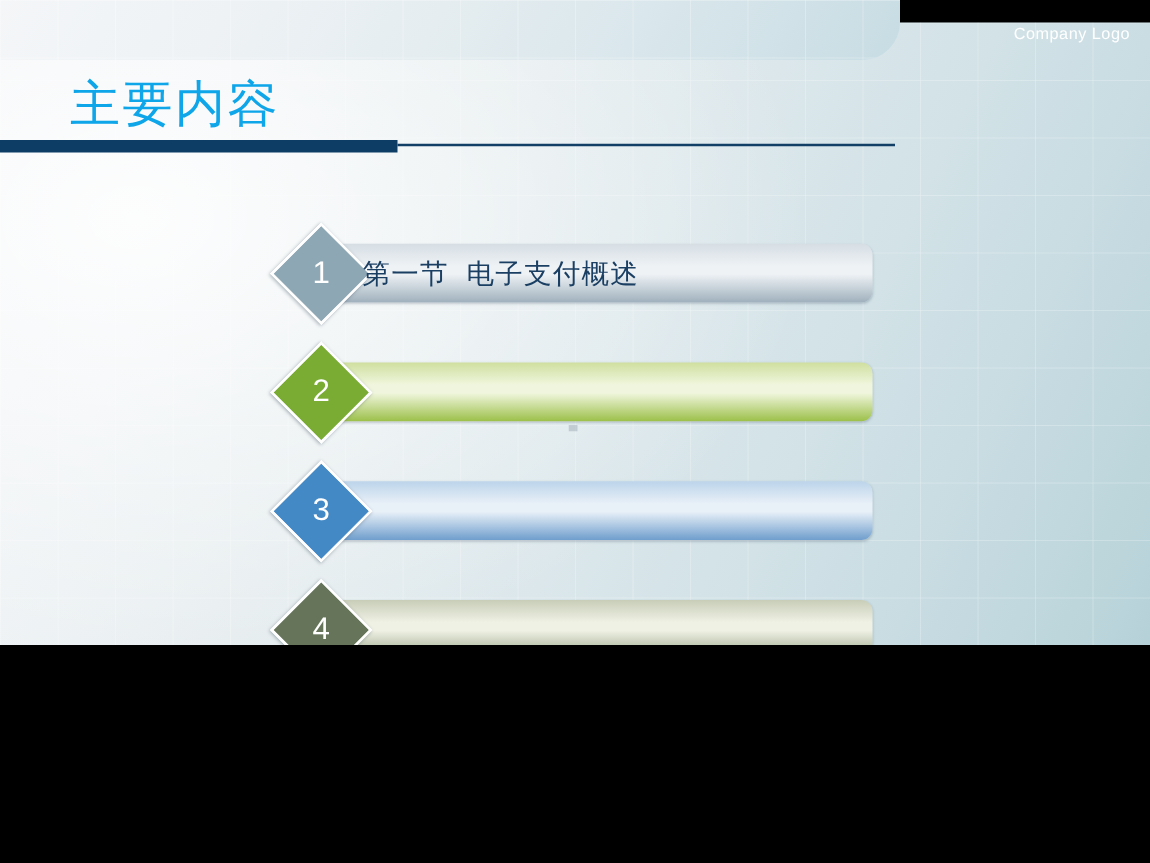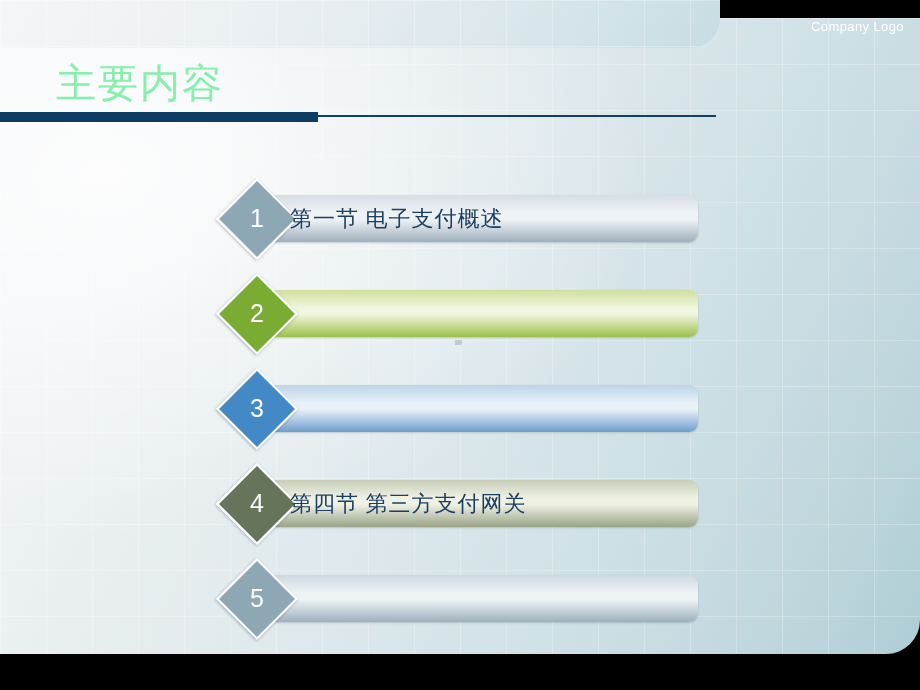--- a/index.html
+++ b/index.html
@@ -10,21 +10,21 @@
   body {
     width: 920px;
     height: 690px;
     overflow: hidden;
     font-family: "Liberation Serif", "DejaVu Serif", serif;
   }
 
   #slide {
     position: relative;
     width: 920px;
-    height: 690px;
+    height: 516px;
     background: #000000;
     overflow: hidden;
   }
 
   
   .top-black {
     position: absolute;
     left: 0; top: 0;
     width: 920px; height: 64px;
     background: #000000;
@@ -116,21 +116,21 @@
     opacity: 0.55;
   }
 
   
   .slide-title {
     position: absolute;
     left: 56px;
     top: 56px;
     font-family: "Liberation Serif", "DejaVu Serif", serif;
     font-size: 40px;
-    color: #86efac;
+    color: #0ea5e9;
     letter-spacing: 2px;
     z-index: 7;
     white-space: nowrap;
   }
 
   
   .rule-wrap {
     position: absolute;
     left: 0;
     top: 111px;
@@ -201,21 +201,21 @@
     box-sizing: border-box;
   }
 
   .item-label {
     position: absolute;
     left: 290px;
     top: 15px;
     height: 47px;
     display: flex;
     align-items: center;
-    font-family: Liberation Serif, serif;
+    font-family: Liberation Mono, monospace;
     font-size: 22px;
     color: #1b3f63;
     letter-spacing: 1px;
     white-space: nowrap;
     z-index: 3;
   }
 
   
   .stray-dot {
     position: absolute;
@@ -269,21 +269,20 @@
       <div class="item-diamond" style="background: linear-gradient(135deg, rgb(66, 137, 198) 0%, rgb(66, 137, 198) 100%);">
         <span class="num">3</span>
       </div>
     </div>
 
     <div class="list-row">
       <div class="item-bar" style="background: linear-gradient(rgb(200, 205, 184) 0%, rgb(239, 241, 228) 38%, rgb(239, 241, 228) 52%, rgb(152, 164, 135) 100%);"></div>
       <div class="item-diamond" style="background: linear-gradient(135deg, rgb(102, 116, 90) 0%, rgb(102, 116, 90) 100%);">
         <span class="num">4</span>
       </div>
-      <div class="item-label">第四节 第三方支付网关</div>
     </div>
 
     <div class="list-row">
       <div class="item-bar" style="background: linear-gradient(rgb(204, 216, 224) 0%, rgb(238, 243, 246) 38%, rgb(238, 243, 246) 52%, rgb(157, 176, 189) 100%);"></div>
       <div class="item-diamond" style="background: linear-gradient(135deg, rgb(142, 167, 180) 0%, rgb(142, 167, 180) 100%);">
         <span class="num">5</span>
       </div>
     </div>
 
   </div>

